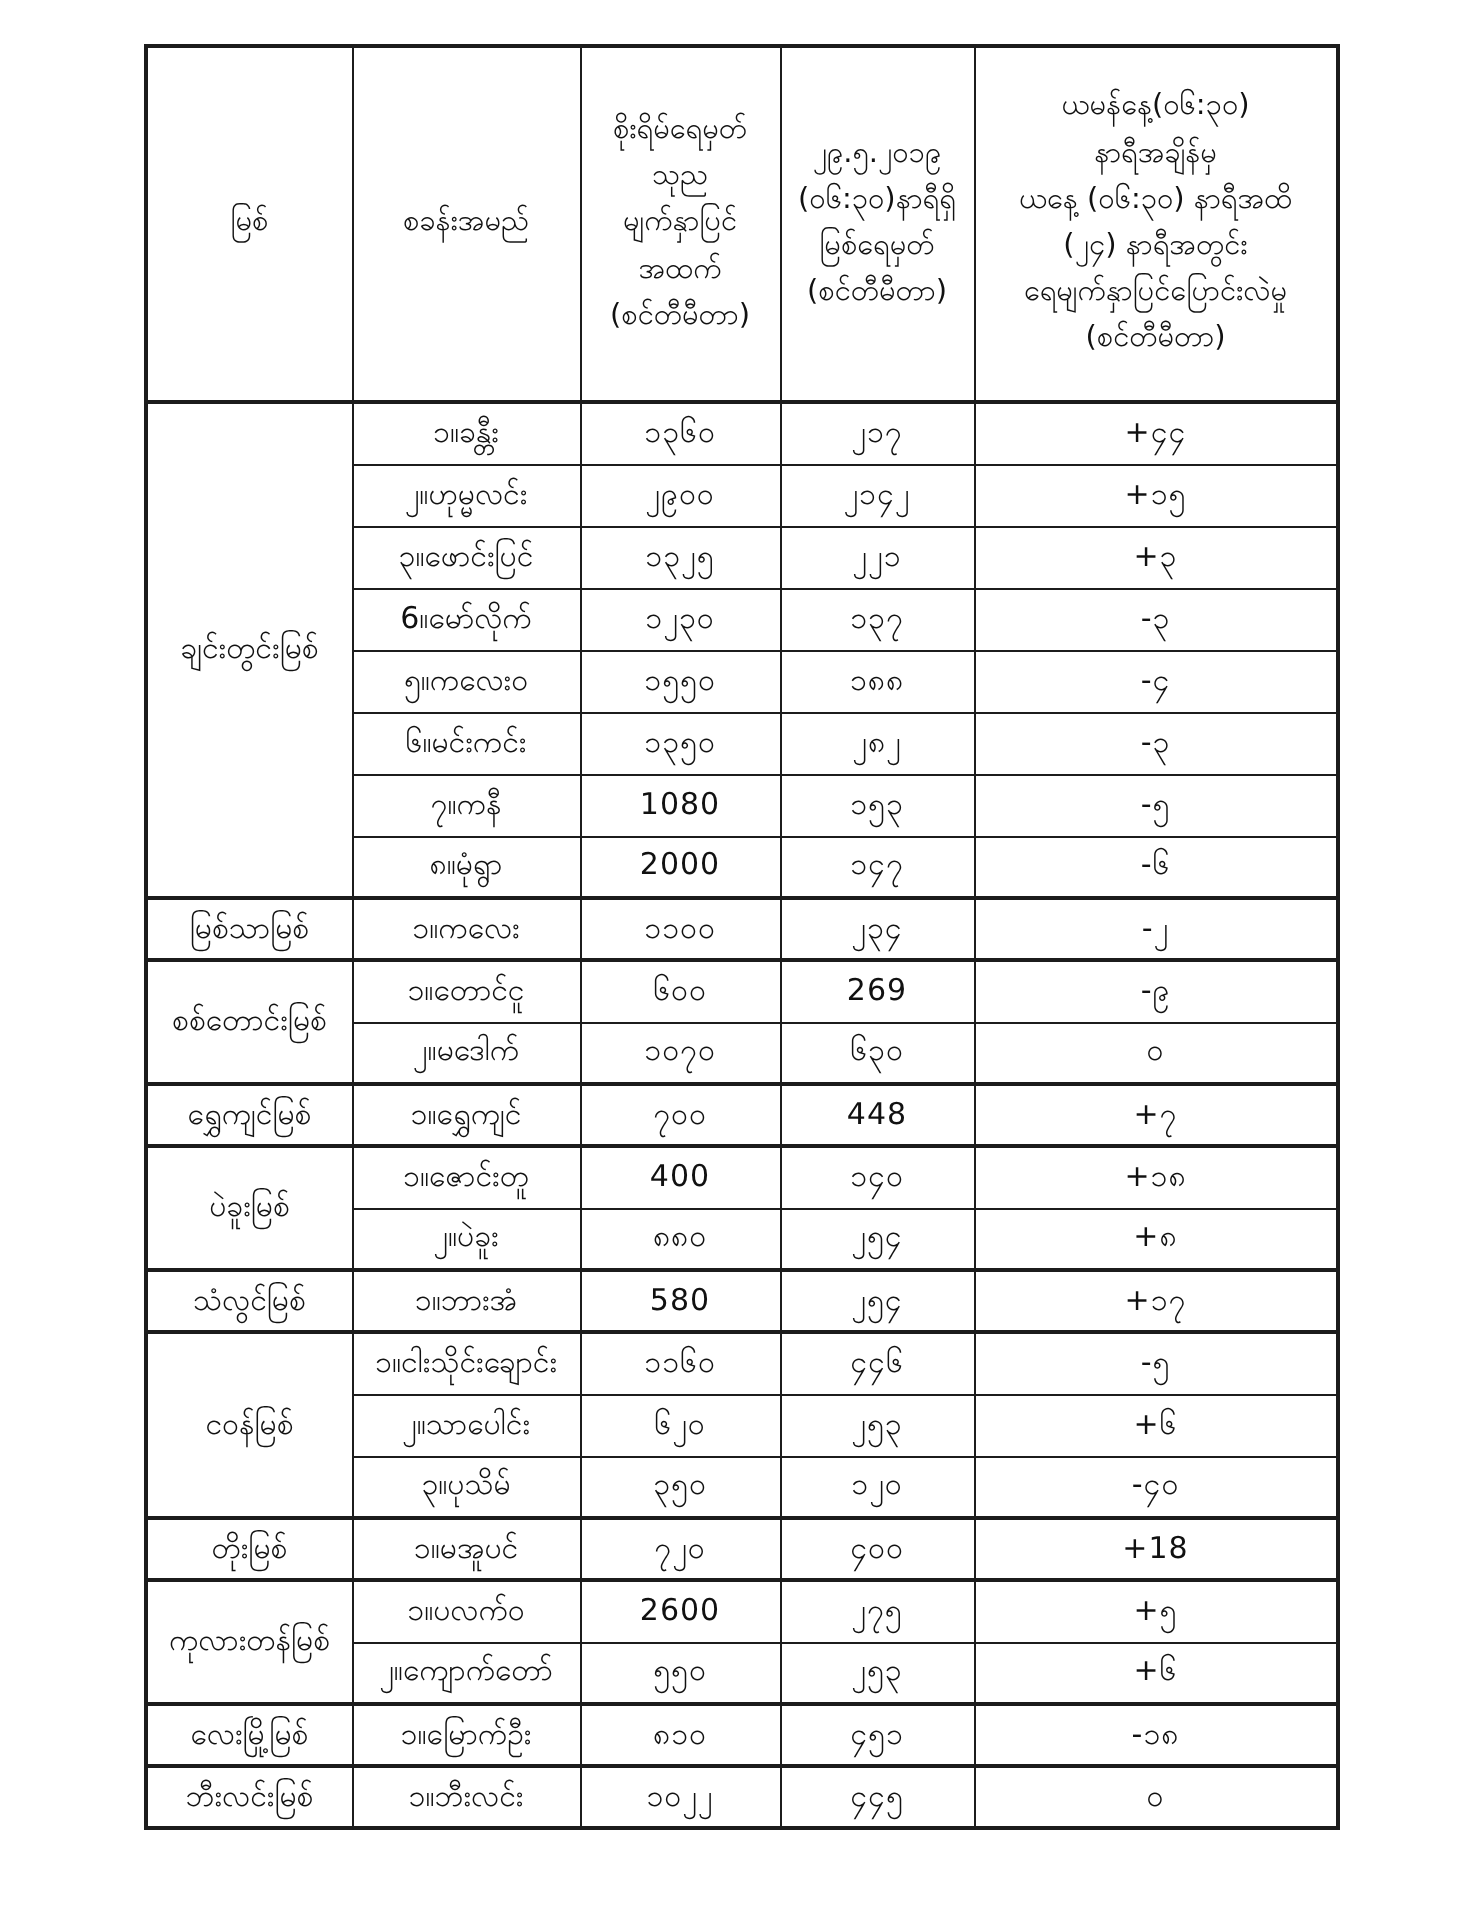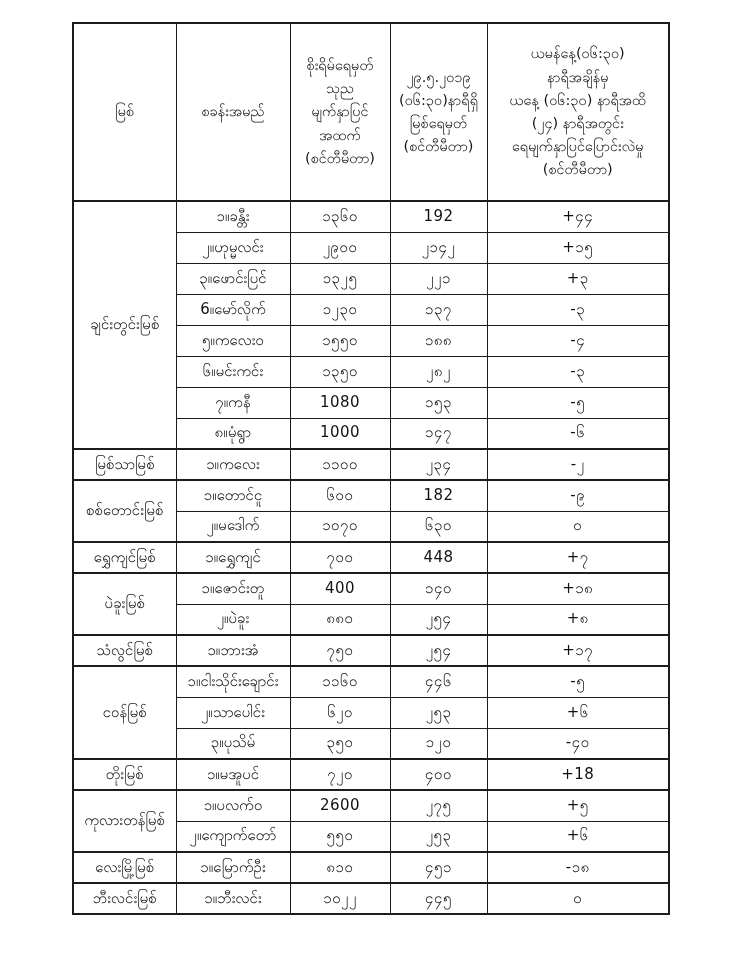--- a/index.html
+++ b/index.html
@@ -85,21 +85,21 @@
 ရေမျက်နှာပြင်ပြောင်းလဲမှု
 (စင်တီမီတာ)</th>
       </tr>
     </thead>
     <tbody>
 
       <tr class="data-row gs">
         <td class="river-cell" rowspan="8">ချင်းတွင်းမြစ်</td>
         <td class="station-cell">၁။ခန္တီး</td>
         <td class="num-cell">၁၃၆၀</td>
-        <td class="num-cell">192</td>
+        <td class="num-cell">၂၁၇</td>
         <td class="num-cell">+၄၄</td>
       </tr>
       <tr class="data-row">
         <td class="station-cell">၂။ဟုမ္မလင်း</td>
         <td class="num-cell">၂၉၀၀</td>
         <td class="num-cell">၂၁၄၂</td>
         <td class="num-cell">+၁၅</td>
       </tr>
       <tr class="data-row">
         <td class="station-cell">၃။ဖောင်းပြင်</td>
@@ -126,38 +126,38 @@
         <td class="num-cell">-၃</td>
       </tr>
       <tr class="data-row">
         <td class="station-cell">၇။ကနီ</td>
         <td class="num-cell">1080</td>
         <td class="num-cell">၁၅၃</td>
         <td class="num-cell">-၅</td>
       </tr>
       <tr class="data-row">
         <td class="station-cell">၈။မုံရွာ</td>
-        <td class="num-cell">1000</td>
+        <td class="num-cell">2000</td>
         <td class="num-cell">၁၄၇</td>
         <td class="num-cell">-၆</td>
       </tr>
 
       <tr class="data-row gs">
         <td class="river-cell">မြစ်သာမြစ်</td>
         <td class="station-cell">၁။ကလေး</td>
         <td class="num-cell">၁၁၀၀</td>
         <td class="num-cell">၂၃၄</td>
         <td class="num-cell">-၂</td>
       </tr>
 
       <tr class="data-row gs">
         <td class="river-cell" rowspan="2">စစ်တောင်းမြစ်</td>
         <td class="station-cell">၁။တောင်ငူ</td>
         <td class="num-cell">၆၀၀</td>
-        <td class="num-cell">182</td>
+        <td class="num-cell">269</td>
         <td class="num-cell">-၉</td>
       </tr>
       <tr class="data-row">
         <td class="station-cell">၂။မဒေါက်</td>
         <td class="num-cell">၁၀၇၀</td>
         <td class="num-cell">၆၃၀</td>
         <td class="num-cell">၀</td>
       </tr>
 
       <tr class="data-row gs">
@@ -178,21 +178,21 @@
       <tr class="data-row">
         <td class="station-cell">၂။ပဲခူး</td>
         <td class="num-cell">၈၈၀</td>
         <td class="num-cell">၂၅၄</td>
         <td class="num-cell">+၈</td>
       </tr>
 
       <tr class="data-row gs">
         <td class="river-cell">သံလွင်မြစ်</td>
         <td class="station-cell">၁။ဘားအံ</td>
-        <td class="num-cell">၇၅၀</td>
+        <td class="num-cell">580</td>
         <td class="num-cell">၂၅၄</td>
         <td class="num-cell">+၁၇</td>
       </tr>
 
       <tr class="data-row gs">
         <td class="river-cell" rowspan="3">ငဝန်မြစ်</td>
         <td class="station-cell">၁။ငါးသိုင်းချောင်း</td>
         <td class="num-cell">၁၁၆၀</td>
         <td class="num-cell">၄၄၆</td>
         <td class="num-cell">-၅</td>

